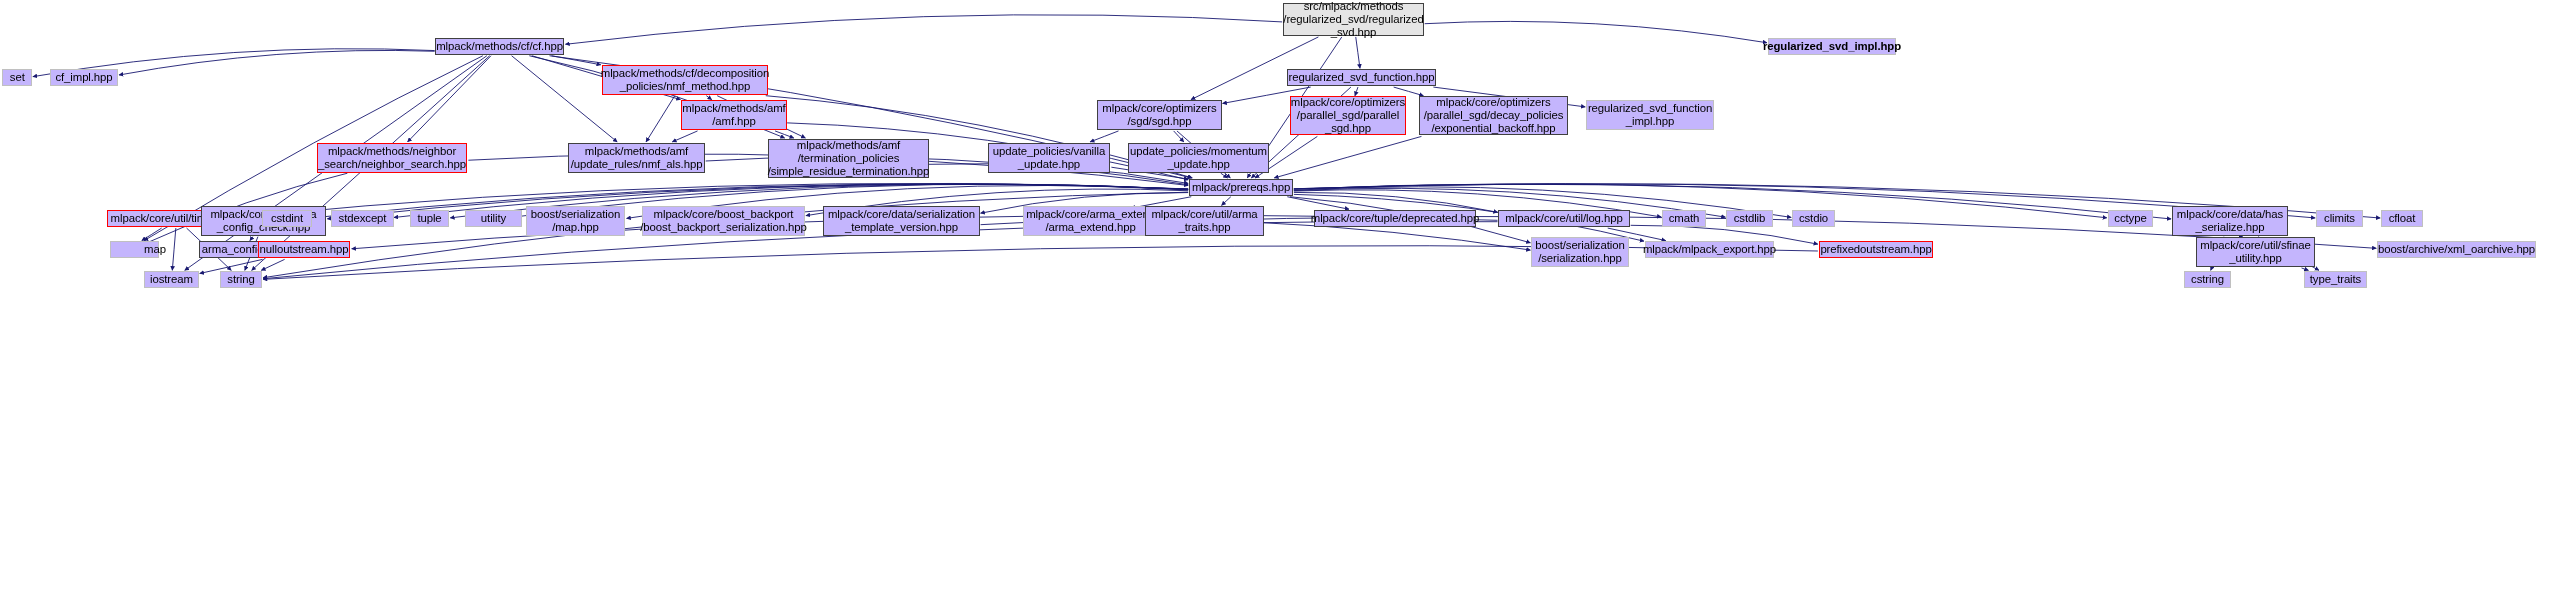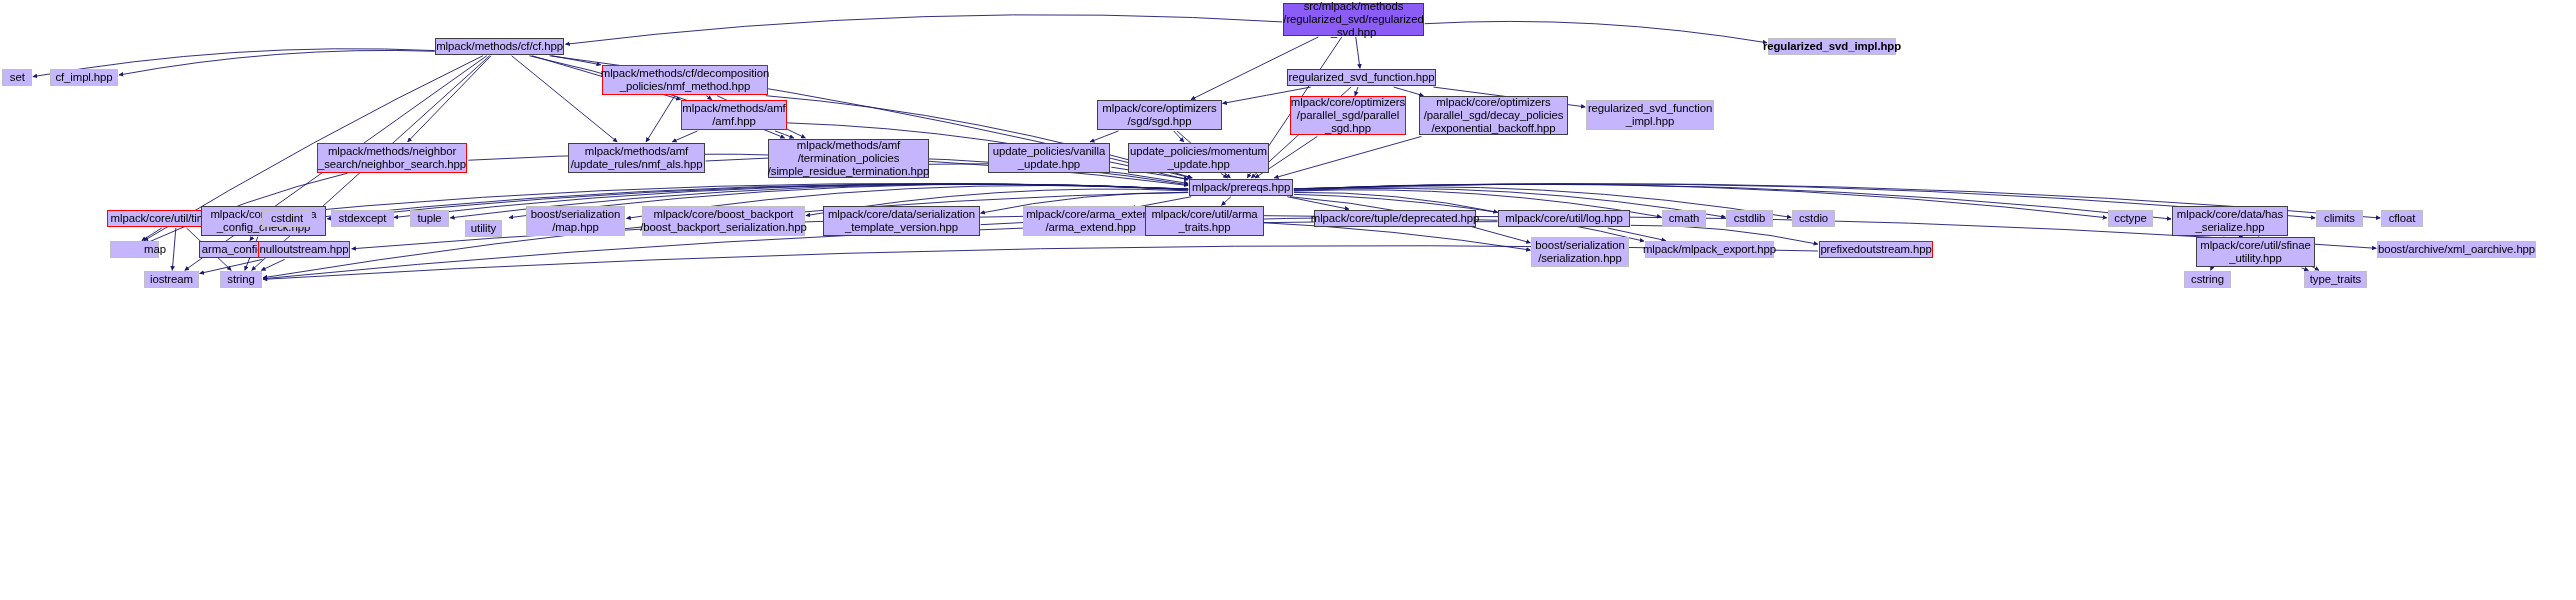--- a/index.html
+++ b/index.html
@@ -39,21 +39,21 @@
     letter-spacing: -0.1px;
   }
   .node.solid {
     border: 1.3px solid #404040;
   }
   .node.red {
     border: 1.3px solid #ff0000;
   }
   .node.root {
     border: 1.3px solid #404040;
-    background: #8b5cf6;
+    background: #e5e5e5;
   }
 </style>
 </head>
 <body>
 
 <div id="graph">
   <svg id="edge-layer" xmlns="http://www.w3.org/2000/svg" viewBox="0 0 3289 767" width="2576" height="601">
     <defs>
       <marker id="arrow" viewBox="0 0 10 10" refX="9" refY="5" markerWidth="5.2" markerHeight="5.2" orient="auto-start-reverse">
         <path d="M 0 0 L 10 5 L 0 10 z" fill="#191970"></path>
@@ -176,21 +176,21 @@
 _update.hpp</div>
       <div class="node solid" style="left: 1128px; top: 143px; width: 141px; height: 30px;">update_policies/momentum
 _update.hpp</div>
       <div class="node solid" style="left: 1189px; top: 179px; width: 104px; height: 17px;">mlpack/prereqs.hpp</div>
       <div class="node red" style="left: 107px; top: 210px; width: 140px; height: 17px;">mlpack/core/util/timers.hpp</div>
       <div class="node solid" style="left: 201px; top: 206px; width: 125px; height: 30px;">mlpack/core/util/arma
 _config_check.hpp</div>
       <div class="node " style="left: 262px; top: 210px; width: 50px; height: 17px;">cstdint</div>
       <div class="node " style="left: 331px; top: 210px; width: 63px; height: 17px;">stdexcept</div>
       <div class="node " style="left: 410px; top: 210px; width: 39px; height: 17px;">tuple</div>
-      <div class="node " style="left: 465px; top: 220px; width: 37px; height: 17px;">utility</div>
+      <div class="node " style="left: 465px; top: 210px; width: 57px; height: 17px;">utility</div>
       <div class="node " style="left: 526px; top: 206px; width: 99px; height: 30px;">boost/serialization
 /map.hpp</div>
       <div class="node " style="left: 642px; top: 206px; width: 163px; height: 30px;">mlpack/core/boost_backport
 /boost_backport_serialization.hpp</div>
       <div class="node solid" style="left: 823px; top: 206px; width: 157px; height: 30px;">mlpack/core/data/serialization
 _template_version.hpp</div>
       <div class="node " style="left: 1023px; top: 206px; width: 135px; height: 30px;">mlpack/core/arma_extend
 /arma_extend.hpp</div>
       <div class="node solid" style="left: 1145px; top: 206px; width: 119px; height: 30px;">mlpack/core/util/arma
 _traits.hpp</div>

